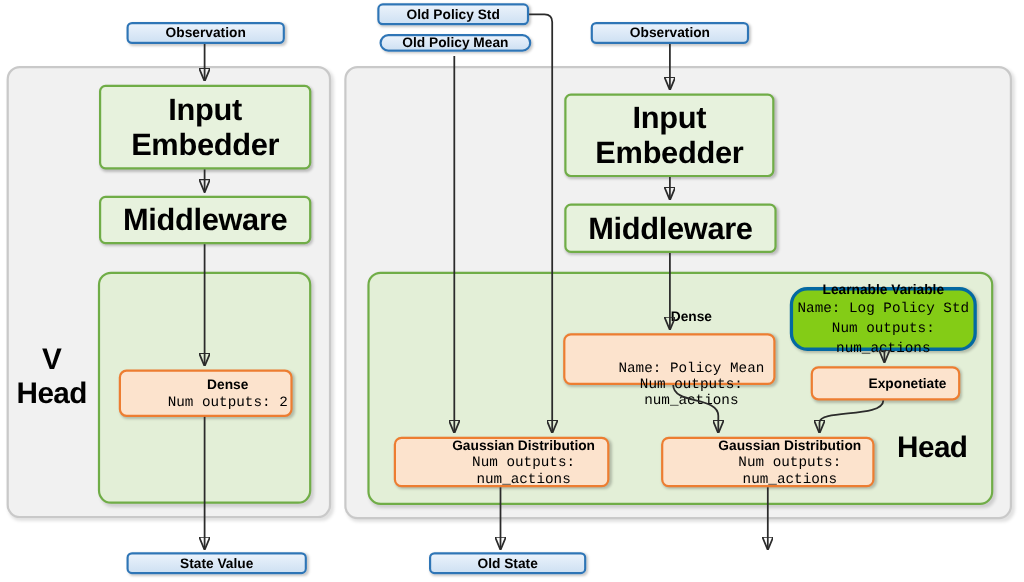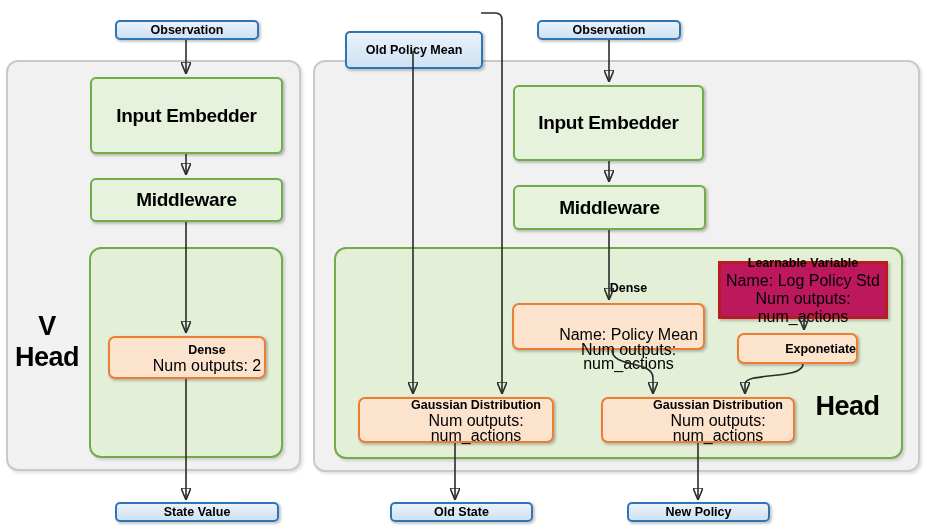--- a/index.html
+++ b/index.html
@@ -48,39 +48,39 @@
     border-radius: 5px;
     font-weight: bold;
     font-size: 12.5px;
   }
 
   .green-lg {
     background: #e7f2dd;
     border: 2.5px solid #70ad47;
     border-radius: 6px;
     font-weight: bold;
-    font-size: 19px;
+    font-size: 28px;
     letter-spacing: -0.3px;
   }
 
   .orange {
     background: #fce3cd;
     border: 2.5px solid #ed7d31;
     border-radius: 7px;
     padding-left: 40px;
   }
 
   .purple {
-    background: #be185d;
-    border: 3px solid #b91c1c;
-    border-radius: 0;
+    background: #84cc16;
+    border: 3px solid #0369a1;
+    border-radius: 16px;
   }
 
   .node-title { font-weight: bold; font-size: 12.5px; line-height: 16px; }
-  .node-detail { font-size: 16px; line-height: 15.5px; }
+  .node-detail { font-size: 13px; line-height: 15.5px; font-family: Liberation Mono, monospace; }
   .purple .node-title { line-height: 18px; }
   .purple .node-detail { line-height: 18px; }
 
   .head-label {
     position: absolute;
     font-weight: bold;
     font-size: 27px;
     line-height: 31px;
     text-align: center;
     letter-spacing: -0.5px;
@@ -125,22 +125,25 @@
   </div>
 
   <div class="panel" style="left:313px; top:60px; width:607px; height:412px;"></div>
 
   <div class="container-green" style="left:334px; top:247px; width:569px; height:212px;"></div>
 
   <div class="head-label" style="left:800px; top:391px; width:95px;">
     <div>Head</div>
   </div>
 
-
-  <div class="node blue" style="left:345px; top:31px; width:138px; height:38px;">
+  <div class="node blue" style="left:343px; top:3px; width:138px; height:20px;">
+    <span>Old Policy Std</span>
+  </div>
+
+  <div class="node blue" style="left:345px; top:31px; width:138px; height:16px;border-radius:10px;">
     <span>Old Policy Mean</span>
   </div>
 
   <div class="node blue" style="left:537px; top:20px; width:144px; height:20px;">
     <span>Observation</span>
   </div>
 
   <div class="node green-lg" style="left:513px; top:85px; width:191px; height:76px;">
     <span>Input Embedder</span>
   </div>
@@ -154,41 +157,38 @@
     <div class="node-detail" style="line-height:14.5px;margin-top:32px;">Name: Policy Mean</div>
     <div class="node-detail" style="line-height:14.5px;">Num outputs: num_actions</div>
   </div>
 
   <div class="node purple" style="left:718px; top:261px; width:170px; height:58px;">
     <div class="node-title">Learnable Variable</div>
     <div class="node-detail">Name: Log Policy Std</div>
     <div class="node-detail">Num outputs: num_actions</div>
   </div>
 
-  <div class="node orange" style="left:737px; top:333px; width:121px; height:31px;align-items:flex-end;">
+  <div class="node orange" style="left:737px; top:333px; width:136px; height:31px;">
     <div class="node-title">Exponetiate</div>
   </div>
 
   <div class="node orange" style="left:358px; top:397px; width:196px; height:46px;">
     <div class="node-title">Gaussian Distribution</div>
     <div class="node-detail">Num outputs: num_actions</div>
   </div>
 
   <div class="node orange" style="left:601px; top:397px; width:194px; height:46px;">
     <div class="node-title">Gaussian Distribution</div>
     <div class="node-detail">Num outputs: num_actions</div>
   </div>
 
   <div class="node blue" style="left:390px; top:502px; width:143px; height:20px;">
     <span>Old State</span>
   </div>
 
-  <div class="node blue" style="left:627px; top:502px; width:143px; height:20px;">
-    <span>New Policy</span>
-  </div>
 
   <svg id="wires" width="931" height="529" viewBox="0 0 931 529">
     <defs>
       <marker id="arrow" viewBox="0 0 12 10" refX="11" refY="5" markerWidth="12" markerHeight="10" orient="auto" markerUnits="userSpaceOnUse">
         <path d="M0,0 L12,5 L0,10 Z" fill="#1a1a1a" stroke="none"></path>
       </marker>
     </defs>
     <path d="M186,40 L186,73" marker-end="url(#arrow)"></path>
     <path d="M186,154 L186,174" marker-end="url(#arrow)"></path>
     <path d="M186,222 L186,332" marker-end="url(#arrow)"></path>

